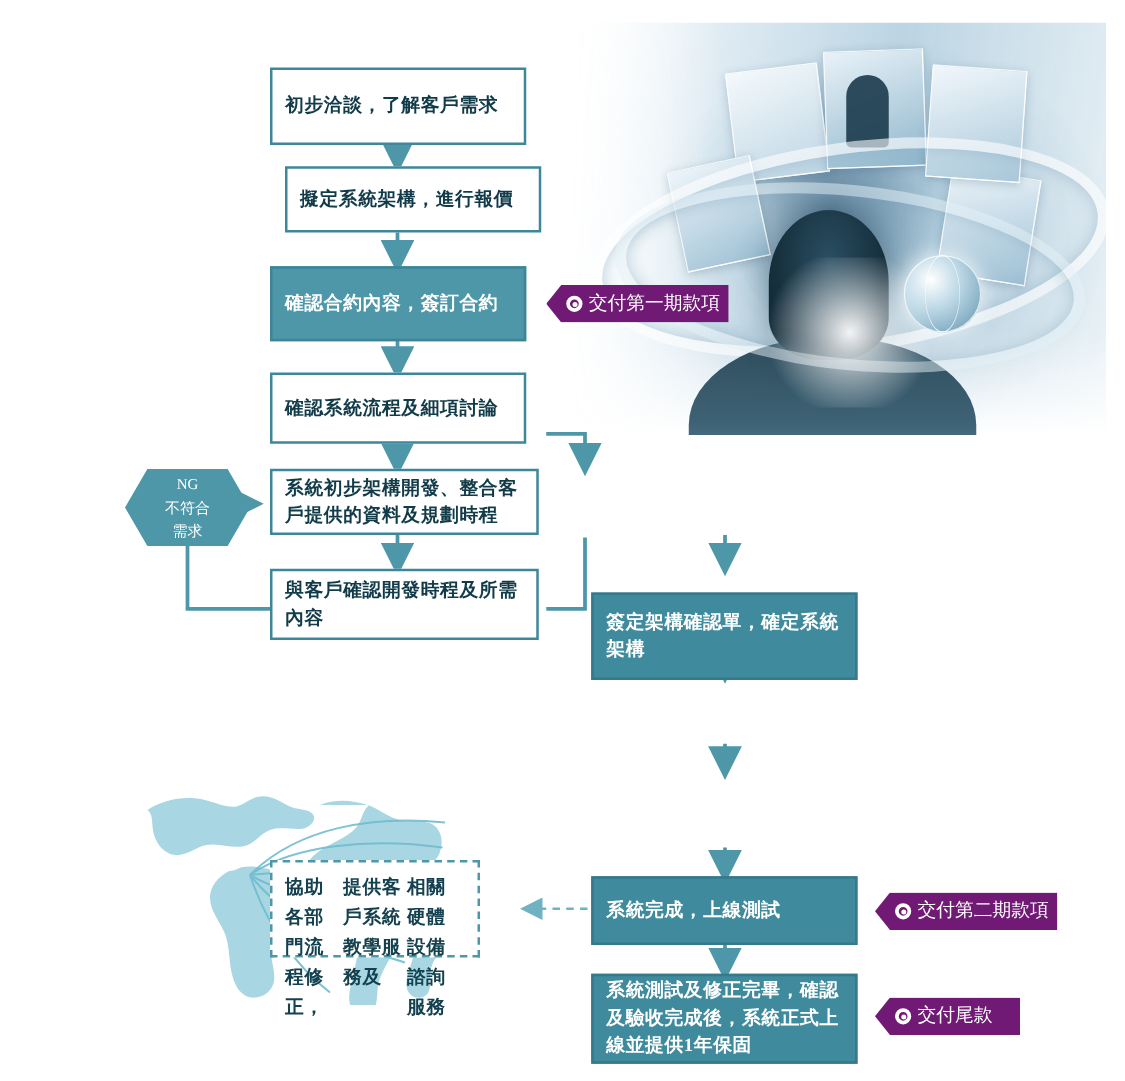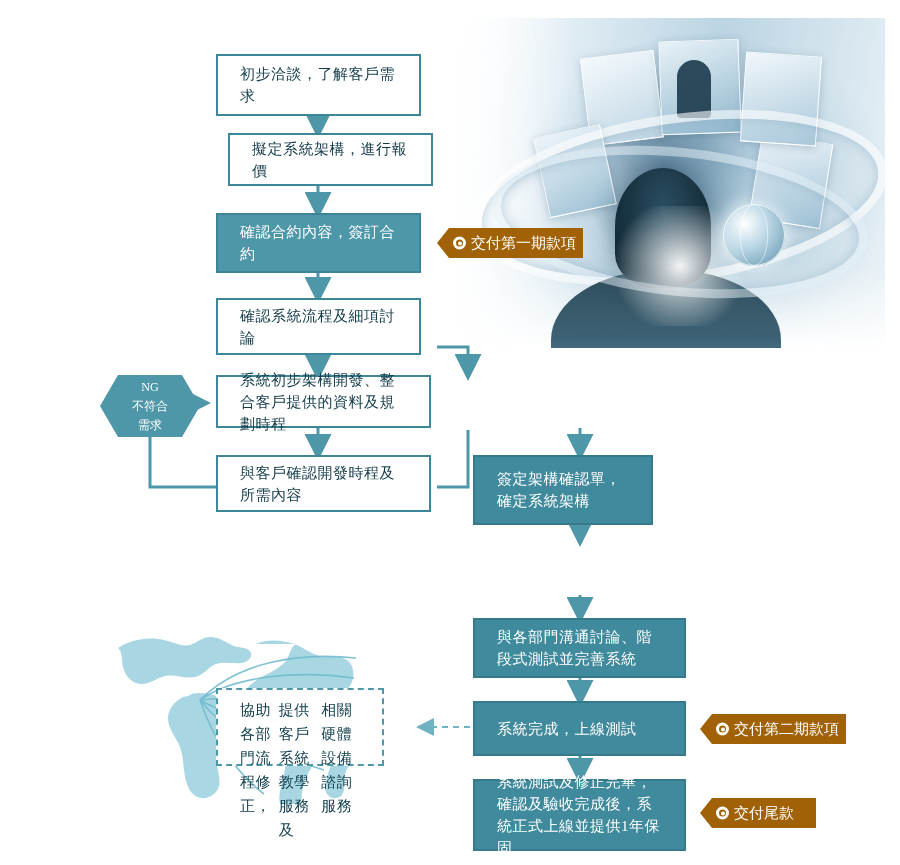--- a/index.html
+++ b/index.html
@@ -82,36 +82,36 @@
   
   .map{
     position:absolute;left:88px;top:604px;width:330px;height:200px;opacity:.95;
   }
 
   
   .box{
     position:absolute;box-sizing:border-box;
     border:2px solid #3e8799;background:#ffffff;
     color:#123b49;font-size:15px;line-height:22px;
-    padding:8px 22px;letter-spacing:.5px;
+    padding:8px 10px;letter-spacing:.5px;font-weight:bold;
   }
   .box.fill{background:#4e97a8;border-color:#3c8496;color:#ffffff;}
   .box.fill2{background:#3f8a9c;border-color:#35798a;color:#ffffff;}
   .box.dashed{
     border:2px dashed #4e97a8;background:#ffffff;color:#14414f;
   }
   .hex{
     position:absolute;box-sizing:border-box;
     background:#4e97a8;color:#fff;font-size:12px;line-height:19px;
     text-align:center;display:flex;align-items:center;justify-content:center;
     clip-path:polygon(0% 50%,18% 0%,82% 0%,100% 50%,82% 100%,18% 100%);
   }
   .pay{
     position:absolute;box-sizing:border-box;height:30px;
-    background:#a16207;color:#ffffff;font-size:15px;line-height:30px;
+    background:#701a75;color:#ffffff;font-size:15px;line-height:30px;
     padding-left:34px;padding-right:14px;white-space:nowrap;
     clip-path:polygon(12px 0, 100% 0, 100% 100%, 12px 100%, 0 50%);
   }
   .pay .dot{
     position:absolute;left:16px;top:50%;transform:translateY(-50%);
     width:13px;height:13px;border-radius:50%;
     border:3px solid #ffffff;box-sizing:border-box;
   }
   .pay .dot:after{
     content:"";position:absolute;left:50%;top:50%;transform:translate(-50%,-50%);
@@ -219,28 +219,25 @@
     <span>與客戶確認開發時程及所需內容</span>
   </div>
 
   <div class="hex" style="left:100px;top:375px;width:100px;height:62px;flex-direction:column;">
     <span>NG</span>
     <span>不符合</span>
     <span>需求</span>
   </div>
 
 
-  <div class="box fill2" style="left:473px;top:455px;width:180px;height:70px;display:flex;align-items:center;">
+  <div class="box fill2" style="left:473px;top:474px;width:213px;height:70px;display:flex;align-items:center;">
     <span>簽定架構確認單，確定系統架構</span>
   </div>
 
 
-  <div class="box fill2" style="left:473px;top:618px;width:213px;height:60px;display:flex;align-items:center;">
-    <span>與各部門溝通討論、階段式測試並完善系統</span>
-  </div>
 
   <div class="box fill2" style="left:473px;top:701px;width:213px;height:55px;display:flex;align-items:center;">
     <span>系統完成，上線測試</span>
   </div>
 
   <div class="box fill2" style="left:473px;top:779px;width:213px;height:72px;display:flex;align-items:center;">
     <span>系統測試及修正完畢，確認及驗收完成後，系統正式上線並提供1年保固</span>
   </div>
 
   <div class="box dashed" style="left:216px;top:688px;width:168px;height:78px;display:flex;flex-direction:row;justify-content:flex-end;line-height:24px;">

